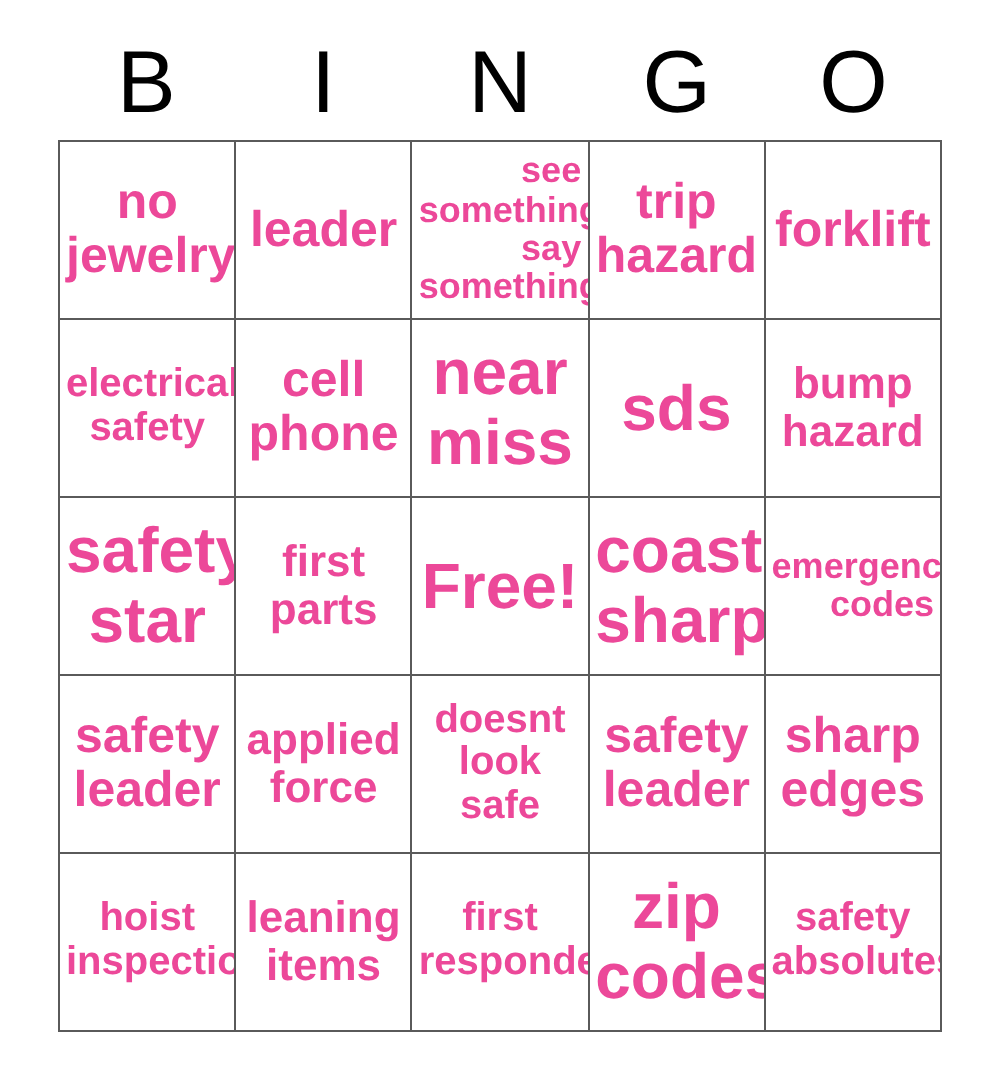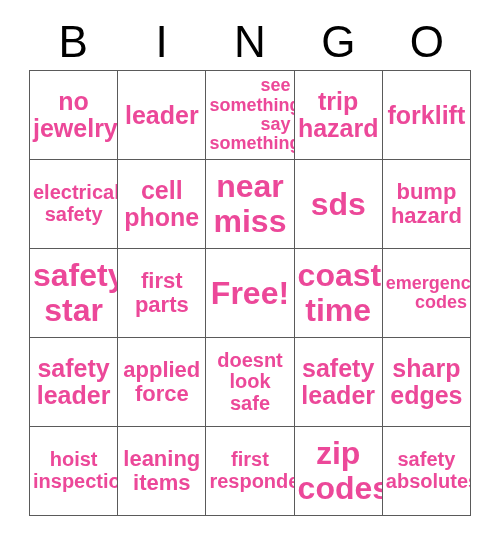--- a/index.html
+++ b/index.html
@@ -139,21 +139,21 @@
       </div>
     <div class="bingo-cell size-md">
         <span class="cell-text">first
 parts</span>
       </div>
     <div class="bingo-cell size-xl">
         <span class="cell-text">Free!</span>
       </div>
     <div class="bingo-cell size-xl">
         <span class="cell-text">coast
-time</span>
+sharp</span>
       </div>
     <div class="bingo-cell size-xs">
         <span class="cell-text">emergency
 codes</span>
       </div>
 
     <div class="bingo-cell size-lg">
         <span class="cell-text">safety
 leader</span>
       </div>

